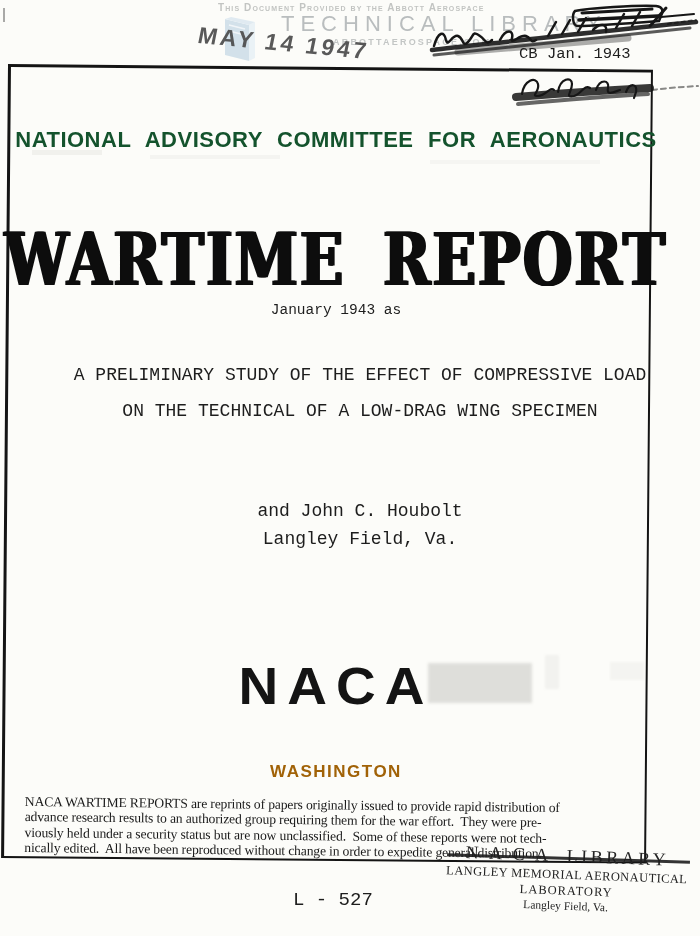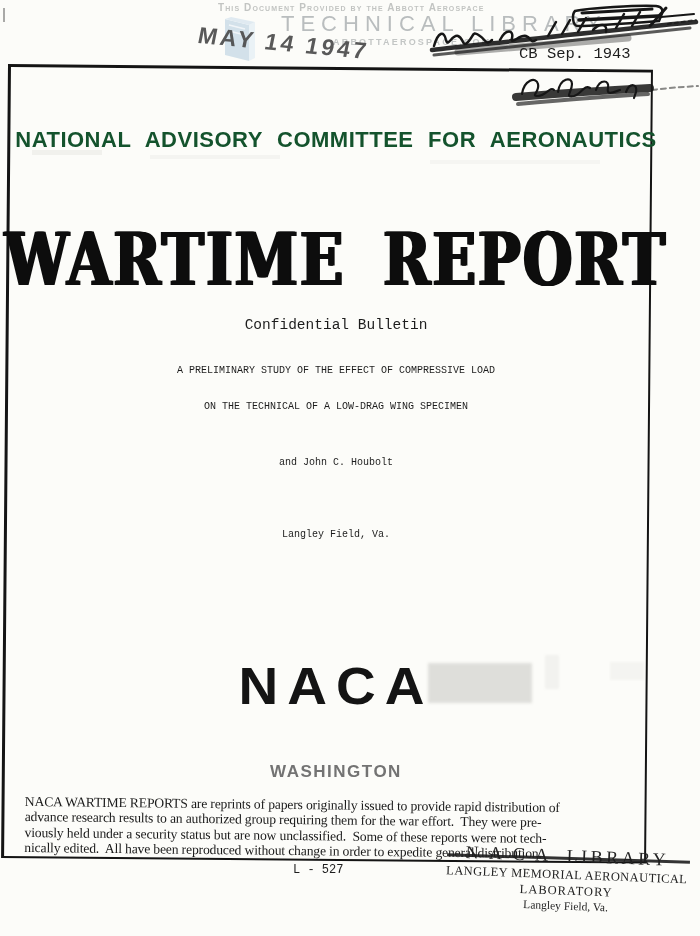--- a/index.html
+++ b/index.html
@@ -40,34 +40,34 @@
   .wartime{
     top:220px;height:78px;line-height:78px;font-family:"DejaVu Serif","Liberation Serif",serif;
     font-weight:bold;font-size:57px;color:#0d0d0d;letter-spacing:2px;word-spacing:16px;
     transform:scaleY(1.28);transform-origin:center;white-space:pre;
     text-shadow:1.4px 0 0 #0d0d0d,-1.4px 0 0 #0d0d0d,0 .5px 0 #0d0d0d;
   }
   .issued-label{top:286px;font-size:13.5px;font-weight:bold;letter-spacing:.4px;word-spacing:5px;color:#141414;white-space:pre;}
   .issued1{top:302px;font-size:14.5px;}
   .issued2{top:317px;font-size:14.5px;}
 
-  .title-line{font-size:10px;}
+  .title-line{font-size:18px;padding-left:24px;}
   .t1{top:365px;} .t2{top:401px;} .t3{top:436px;}
-  .a1{top:457px;} .a2{top:457px;}
+  .a1{top:457px;} .a2{top:501px;}
   .l1{top:513px;} .l2{top:529px;}
 
   .naca-logo{top:656px;font-size:55px;font-weight:bold;color:#141414;
     letter-spacing:9px;white-space:pre;transform:scaleY(.95);transform-origin:top center;}
-  .washington{top:762px;font-size:17px;font-weight:bold;letter-spacing:1.5px;color:#737373;}
+  .washington{top:762px;font-size:17px;font-weight:bold;letter-spacing:1.5px;color:#a16207;}
 
   .footer{top:794px;left:25px;width:640px;font-size:13.6px;letter-spacing:-.15px;
     line-height:15.3px;transform:rotate(.65deg);transform-origin:left top;color:#1a1a1a;}
   .footer div{white-space:pre;}
 
-  .report-num{top:863px;left:293px;font-size:12px;}
+  .report-num{top:889px;left:293px;font-size:19px;}
 
   .library-stamp{top:841px;left:443px;width:250px;text-align:center;
     transform:rotate(2.2deg);transform-origin:left top;color:#242424;}
   .ls-title{font-size:18px;letter-spacing:3.5px;white-space:pre;line-height:20px;}
   .ls-2{font-size:12.5px;letter-spacing:.4px;margin-top:2px;}
   .ls-3{font-size:12.5px;letter-spacing:1px;margin-top:1px;}
   .ls-4{font-size:11.5px;margin-top:1px;}
   .stamp-strike{top:857px;left:447px;width:243px;height:3px;background:#1d1d1d;
     transform:rotate(1.8deg);opacity:.9;}
 
@@ -114,41 +114,41 @@
       <path class="scribble" d="M120,36 L128,22 M134,34 L142,20 M150,32 L158,18" stroke-width="2.5"></path>
       <path class="scribble" d="M165,30 C172,22 180,24 178,32 M188,28 L196,14 M204,26 L212,12" stroke-width="2.5"></path>
       <path class="scribble" d="M222,26 L238,8" stroke-width="3"></path>
       <path class="scribble" d="M4,50 C60,44 180,30 268,22" stroke-width="4.5" opacity=".9"></path>
       <path class="scribble" d="M6,55 C70,48 190,36 262,28" stroke-width="3" opacity=".7"></path>
       <path class="scribble" d="M30,52 L200,38" stroke-width="7" opacity=".35"></path>
       <path class="scribble" d="M240,24 L268,20" stroke-width="2" stroke-dasharray="3 4" opacity=".6"></path>
     </svg>
   </span>
 
-  <div class="abs mono doc-ref">CB Sep. 1943</div>
+  <div class="abs mono doc-ref">CB Jan. 1943</div>
 
   <div class="abs border-box"></div>
 
   <span class="abs" style="top:64px;left:502px;">
     <svg width="200" height="52" viewBox="0 0 200 52">
       <path class="scribble" d="M20,30 C22,16 34,12 36,20 C38,28 28,32 36,32 C44,32 48,22 52,26 M56,28 C58,14 70,12 70,20 C70,28 62,34 72,32 C80,30 82,20 88,24 M94,26 C98,14 108,16 106,24 C104,32 112,28 118,26 M124,28 C128,18 136,20 134,28 L132,34" stroke-width="2.2"></path>
       <path class="scribble" d="M14,33 C50,30 110,26 148,24" stroke-width="8" opacity=".85"></path>
       <path class="scribble" d="M16,40 C60,36 110,32 146,30" stroke-width="4" opacity=".65"></path>
       <path class="scribble" d="M150,26 C165,24 180,23 196,22" stroke-width="2" stroke-dasharray="5 4" opacity=".5"></path>
     </svg>
   </span>
 
   <div class="abs smudge sm-comm1"></div>
   <div class="abs smudge sm-comm2"></div>
   <div class="abs smudge sm-comm3"></div>
 
   <div class="abs centered committee">NATIONAL ADVISORY COMMITTEE FOR AERONAUTICS</div>
 
   <div class="abs centered wartime">WARTIME REPORT</div>
-  <div class="abs centered mono issued2">Confidential Bulletin</div>
+  <div class="abs centered mono issued1">January 1943 as</div>
 
   <div class="abs centered mono title-line t1">A PRELIMINARY STUDY OF THE EFFECT OF COMPRESSIVE LOAD</div>
   <div class="abs centered mono title-line t2">ON THE TECHNICAL OF A LOW-DRAG WING SPECIMEN</div>
 
   <div class="abs centered mono title-line a2">and John C. Houbolt</div>
 
   <div class="abs centered mono title-line l2">Langley Field, Va.</div>
 
   <div class="abs centered naca-logo">NACA</div>
   <div class="abs smudge sm-naca"></div>

